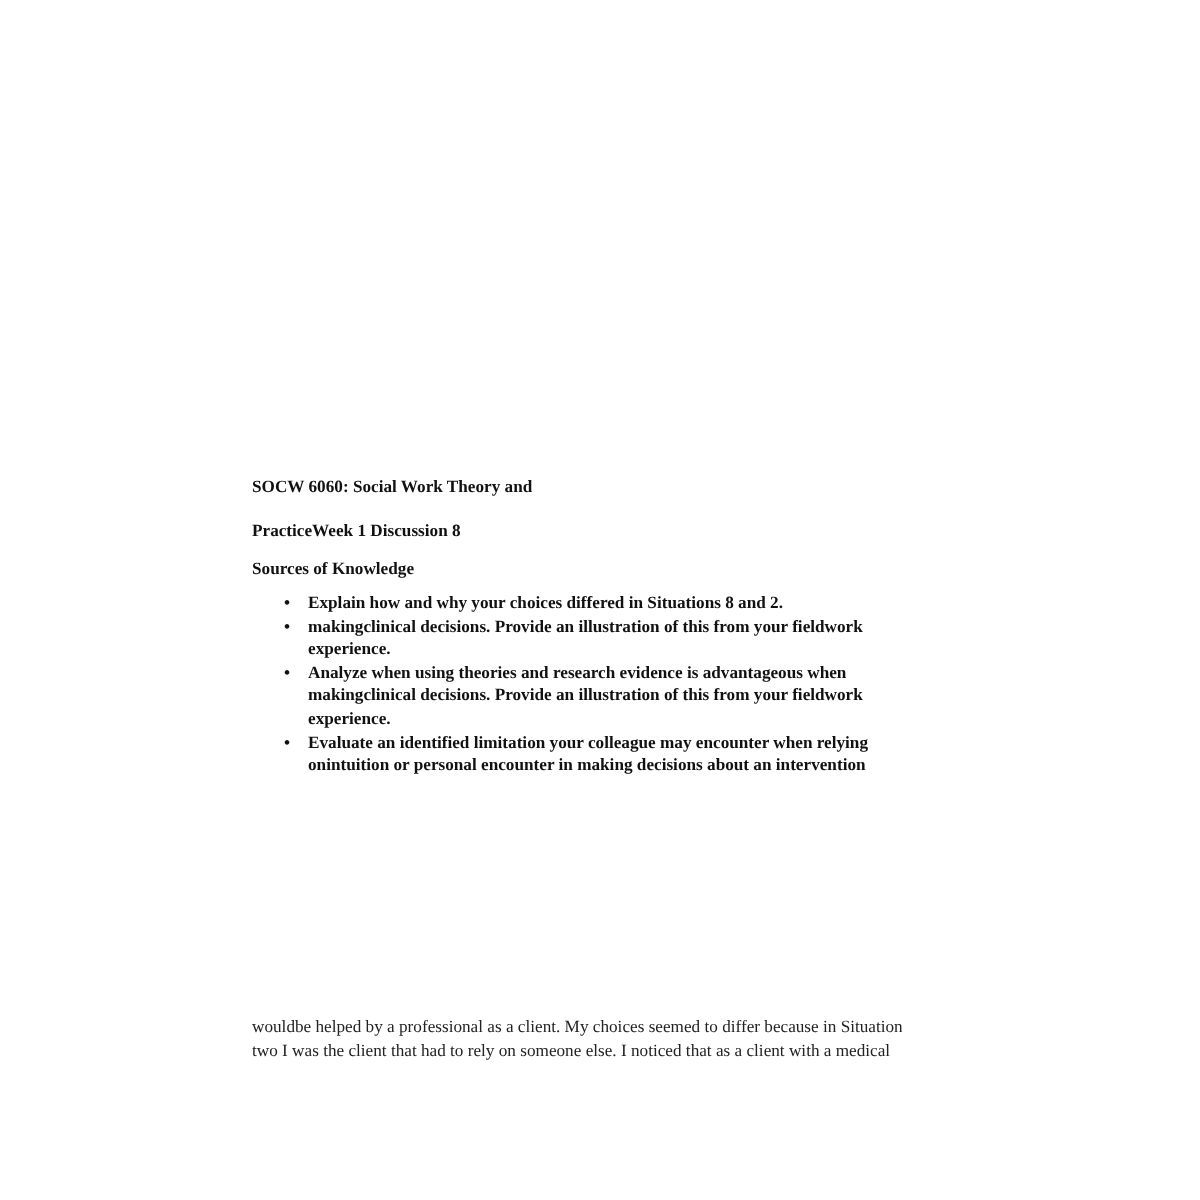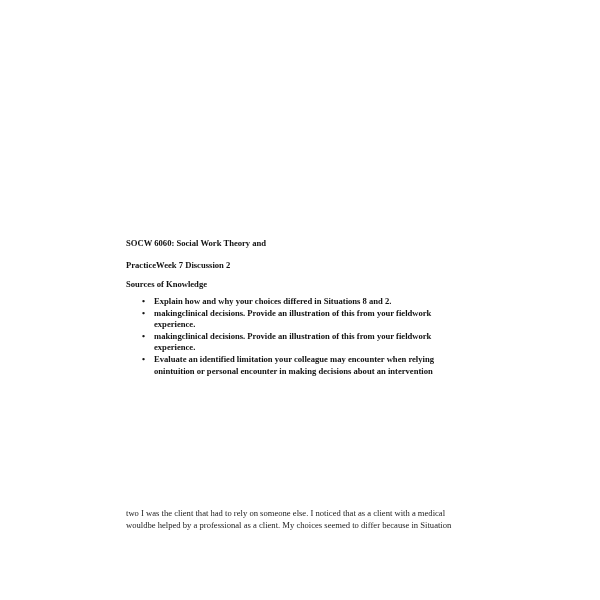--- a/index.html
+++ b/index.html
@@ -73,48 +73,49 @@
     .body-text .indent {
       padding-left: 22px;
     }
   </style>
 </head>
 <body>
 
 <div class="page" data-name="document-page">
 
   <div class="heading h1" data-name="course-title">SOCW 6060: Social Work Theory and</div>
-  <div class="heading h2" data-name="week-discussion-title">PracticeWeek 7 Discussion 2</div>
+  <div class="heading h2" data-name="week-discussion-title">PracticeWeek 1 Discussion 8</div>
   <div class="heading h3" data-name="section-title">Sources of Knowledge</div>
 
   <ul class="bullets" data-name="prompt-bullet-list">
     <li data-name="bullet-item">
       <span class="dot" data-name="bullet-icon">•</span>
       <span class="line" data-name="bullet-line">Explain how and why your choices differed in Situations 8 and 2.</span>
     </li>
     <li data-name="bullet-item">
       <span class="dot" data-name="bullet-icon">•</span>
       <span data-name="bullet-line">makingclinical decisions. Provide an illustration of this from your fieldwork</span>
       <span data-name="bullet-line">experience.</span>
     </li>
     <li data-name="bullet-item">
       <span class="dot" data-name="bullet-icon">•</span>
+      <span data-name="bullet-line">Analyze when using theories and research evidence is advantageous when</span>
       <span data-name="bullet-line">makingclinical decisions. Provide an illustration of this from your fieldwork</span>
       <span data-name="bullet-line">experience.</span>
     </li>
     <li data-name="bullet-item">
       <span class="dot" data-name="bullet-icon">•</span>
       <span data-name="bullet-line">Evaluate an identified limitation your colleague may encounter when relying</span>
       <span data-name="bullet-line">onintuition or personal encounter in making decisions about an intervention</span>
     </li>
   </ul>
 
   <div class="body-text" data-name="response-paragraph">
+    <span class="line" data-name="paragraph-line">wouldbe helped by a professional as a client. My choices seemed to differ because in Situation</span>
     <span class="line" data-name="paragraph-line">two I was the client that had to rely on someone else. I noticed that as a client with a medical</span>
-    <span class="line" data-name="paragraph-line">wouldbe helped by a professional as a client. My choices seemed to differ because in Situation</span>
   </div>
 
 </div>
 
 <style>
   
   .bullets li span[data-name="bullet-line"] { display: block; white-space: nowrap; }
 </style>
 
 </body></html>

